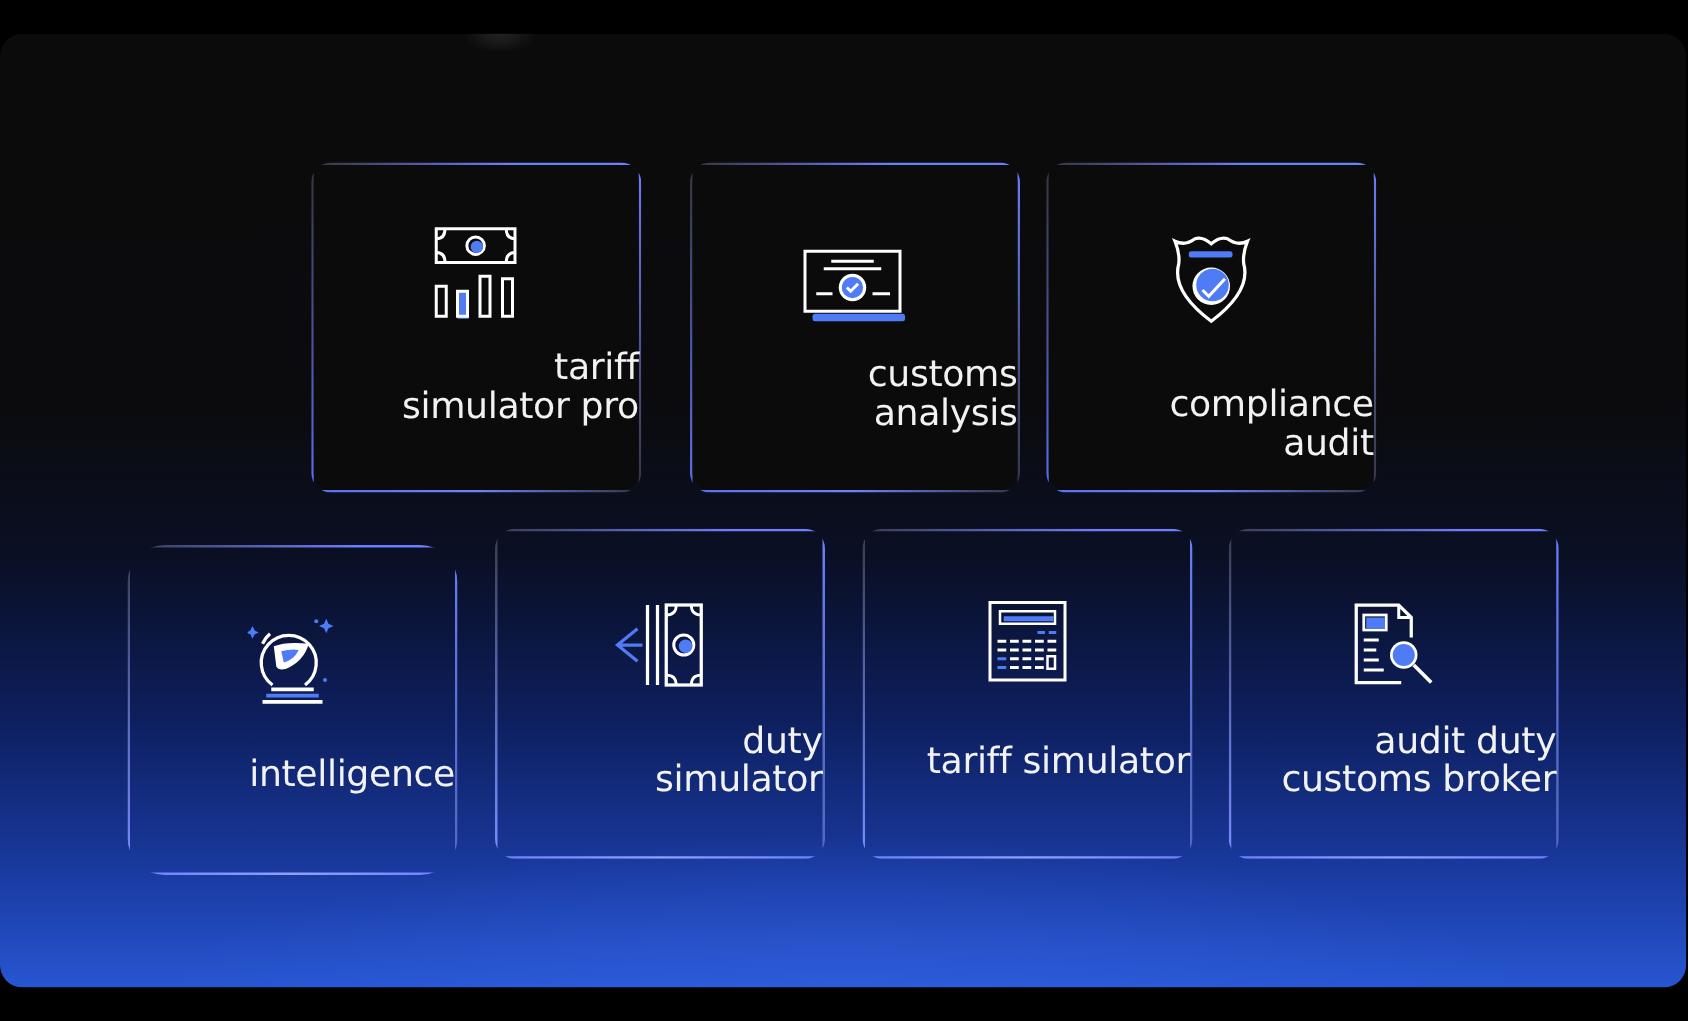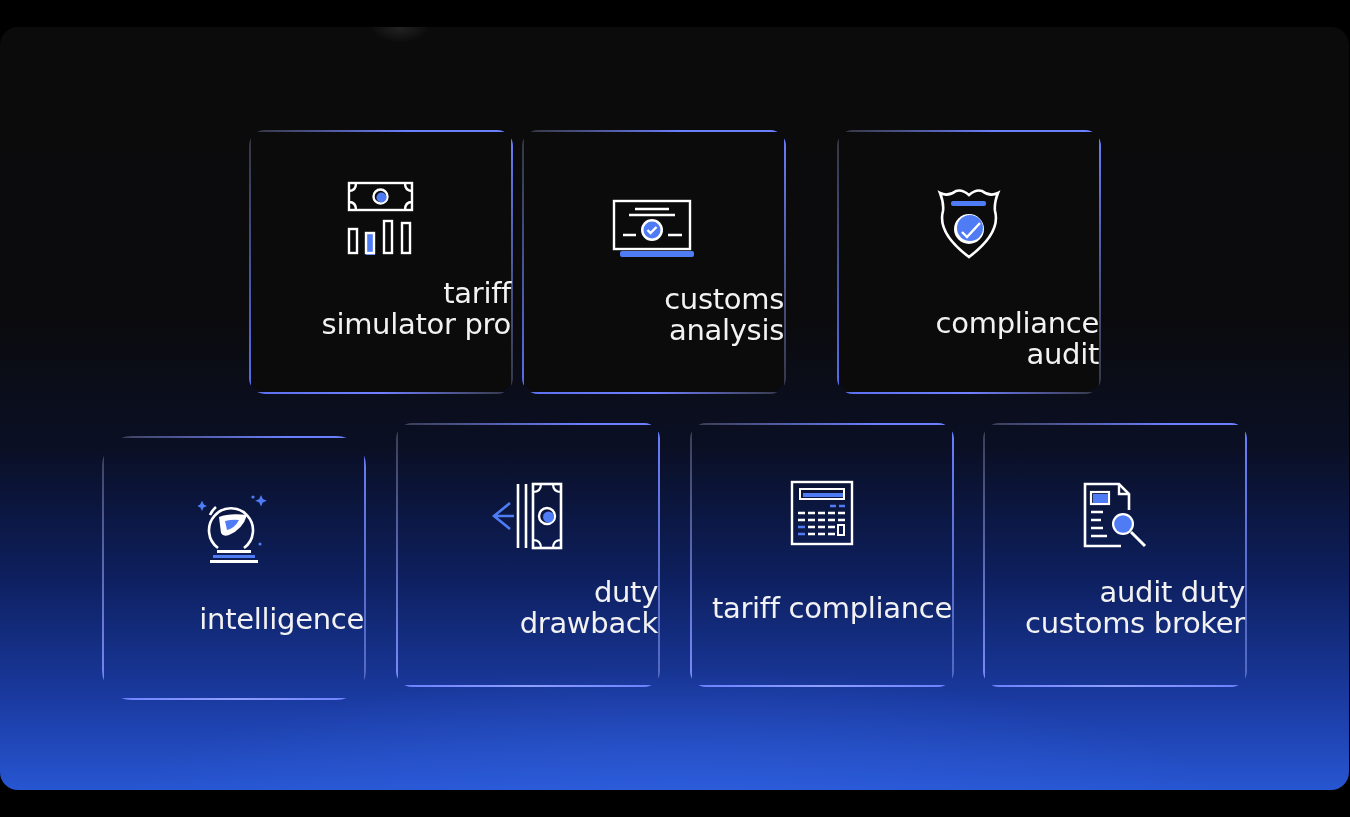--- a/index.html
+++ b/index.html
@@ -69,21 +69,21 @@
       </g>
       <circle cx="34.5" cy="16.5" r="5" fill="#4f7cf5"></circle>
       <rect x="19" y="52" width="9" height="22" fill="#4f7cf5"></rect>
       <rect x="19" y="52" width="8" height="20" fill="none" stroke="#fff" stroke-width="2.4"></rect>
     </svg>
     <div class="label" style="top:146px">tariff
 simulator pro</div>
   </div>
 </div>
 
-<div class="card top" style="left:522px; top:130px;padding-left:36px;">
+<div class="card top" style="left:552px; top:130px;padding-left:36px;">
   <div class="card-inner">
     <svg class="icon" style="top:67px" width="84" height="60" viewBox="0 0 84 60">
       <g fill="none" stroke="#fff" stroke-width="2.4">
         <rect x="2" y="2" width="76" height="48"></rect>
         <path d="M23 10 H57 M17 16 H63 M11 36 H24 M56 36 H70"></path>
       </g>
       <circle cx="40" cy="31" r="11" fill="#fff"></circle>
       <circle cx="40" cy="31" r="8.5" fill="#4f7cf5"></circle>
       <path d="M35.5 31 l3 3 l6 -6" fill="none" stroke="#fff" stroke-width="2.4"></path>
       <rect x="8" y="52" width="74" height="6" rx="2" fill="#4f7cf5"></rect>
@@ -131,41 +131,41 @@
   <div class="card-inner">
     <svg class="icon" style="top:57px" width="76" height="68" viewBox="0 0 76 68">
       <path d="M20 21 L4 34 L20 47 M4 34 H24" fill="none" stroke="#4f7cf5" stroke-width="2.6"></path>
       <path d="M28 2 V66 M36 2 V66" stroke="#fff" stroke-width="2.6"></path>
       <rect x="43" y="2" width="28" height="64" fill="none" stroke="#fff" stroke-width="2.6"></rect>
       <path d="M43 10 q8 0 8 -8 M71 10 q-8 0 -8 -8 M43 58 q8 0 8 8 M71 58 q-8 0 -8 8" fill="none" stroke="#fff" stroke-width="2.2"></path>
       <circle cx="57" cy="34" r="8" fill="none" stroke="#fff" stroke-width="2.4"></circle>
       <circle cx="58.5" cy="35" r="5.5" fill="#4f7cf5"></circle>
     </svg>
     <div class="label" style="top:152px">duty
-drawback</div>
+simulator</div>
   </div>
 </div>
 
 <div class="card bottom" style="left:690px; top:423px;">
   <div class="card-inner">
     <svg class="icon" style="top:55px" width="64" height="66" viewBox="0 0 64 66">
       <rect x="2" y="2" width="60" height="62" fill="none" stroke="#fff" stroke-width="2.4"></rect>
       <rect x="10" y="9" width="44" height="10" fill="none" stroke="#fff" stroke-width="2"></rect>
       <rect x="13" y="13" width="40" height="4" fill="#4f7cf5"></rect>
       <path d="M40 26 H46 M49 26 H55" stroke="#4f7cf5" stroke-width="2.4"></path>
       <g stroke="#fff" stroke-width="2.4">
         <path d="M8 33 H15 M18 33 H25 M28 33 H35 M38 33 H45 M48 33 H55"></path>
         <path d="M8 40 H15 M18 40 H25 M28 40 H35 M38 40 H45 M48 40 H55"></path>
         <path d="M18 47 H25 M28 47 H35 M38 47 H45"></path>
         <path d="M18 54 H25 M28 54 H35 M38 54 H45"></path>
       </g>
       <path d="M8 47 H15 M8 54 H15" stroke="#4f7cf5" stroke-width="2.4"></path>
       <rect x="48" y="45" width="6" height="10" fill="none" stroke="#fff" stroke-width="2"></rect>
     </svg>
-    <div class="label" style="top:168px">tariff compliance</div>
+    <div class="label" style="top:168px">tariff simulator</div>
   </div>
 </div>
 
 <div class="card bottom" style="left:983px; top:423px;">
   <div class="card-inner">
     <svg class="icon" style="top:57px" width="68" height="68" viewBox="0 0 68 68">
       <path d="M40 64 H4 V2 H38 L48 12 V28" fill="none" stroke="#fff" stroke-width="2.6"></path>
       <path d="M38 2 V12 H48" fill="none" stroke="#fff" stroke-width="2.4"></path>
       <rect x="10" y="10" width="18" height="12" fill="none" stroke="#fff" stroke-width="2.2"></rect>
       <rect x="12" y="12" width="15" height="9" fill="#4f7cf5"></rect>

